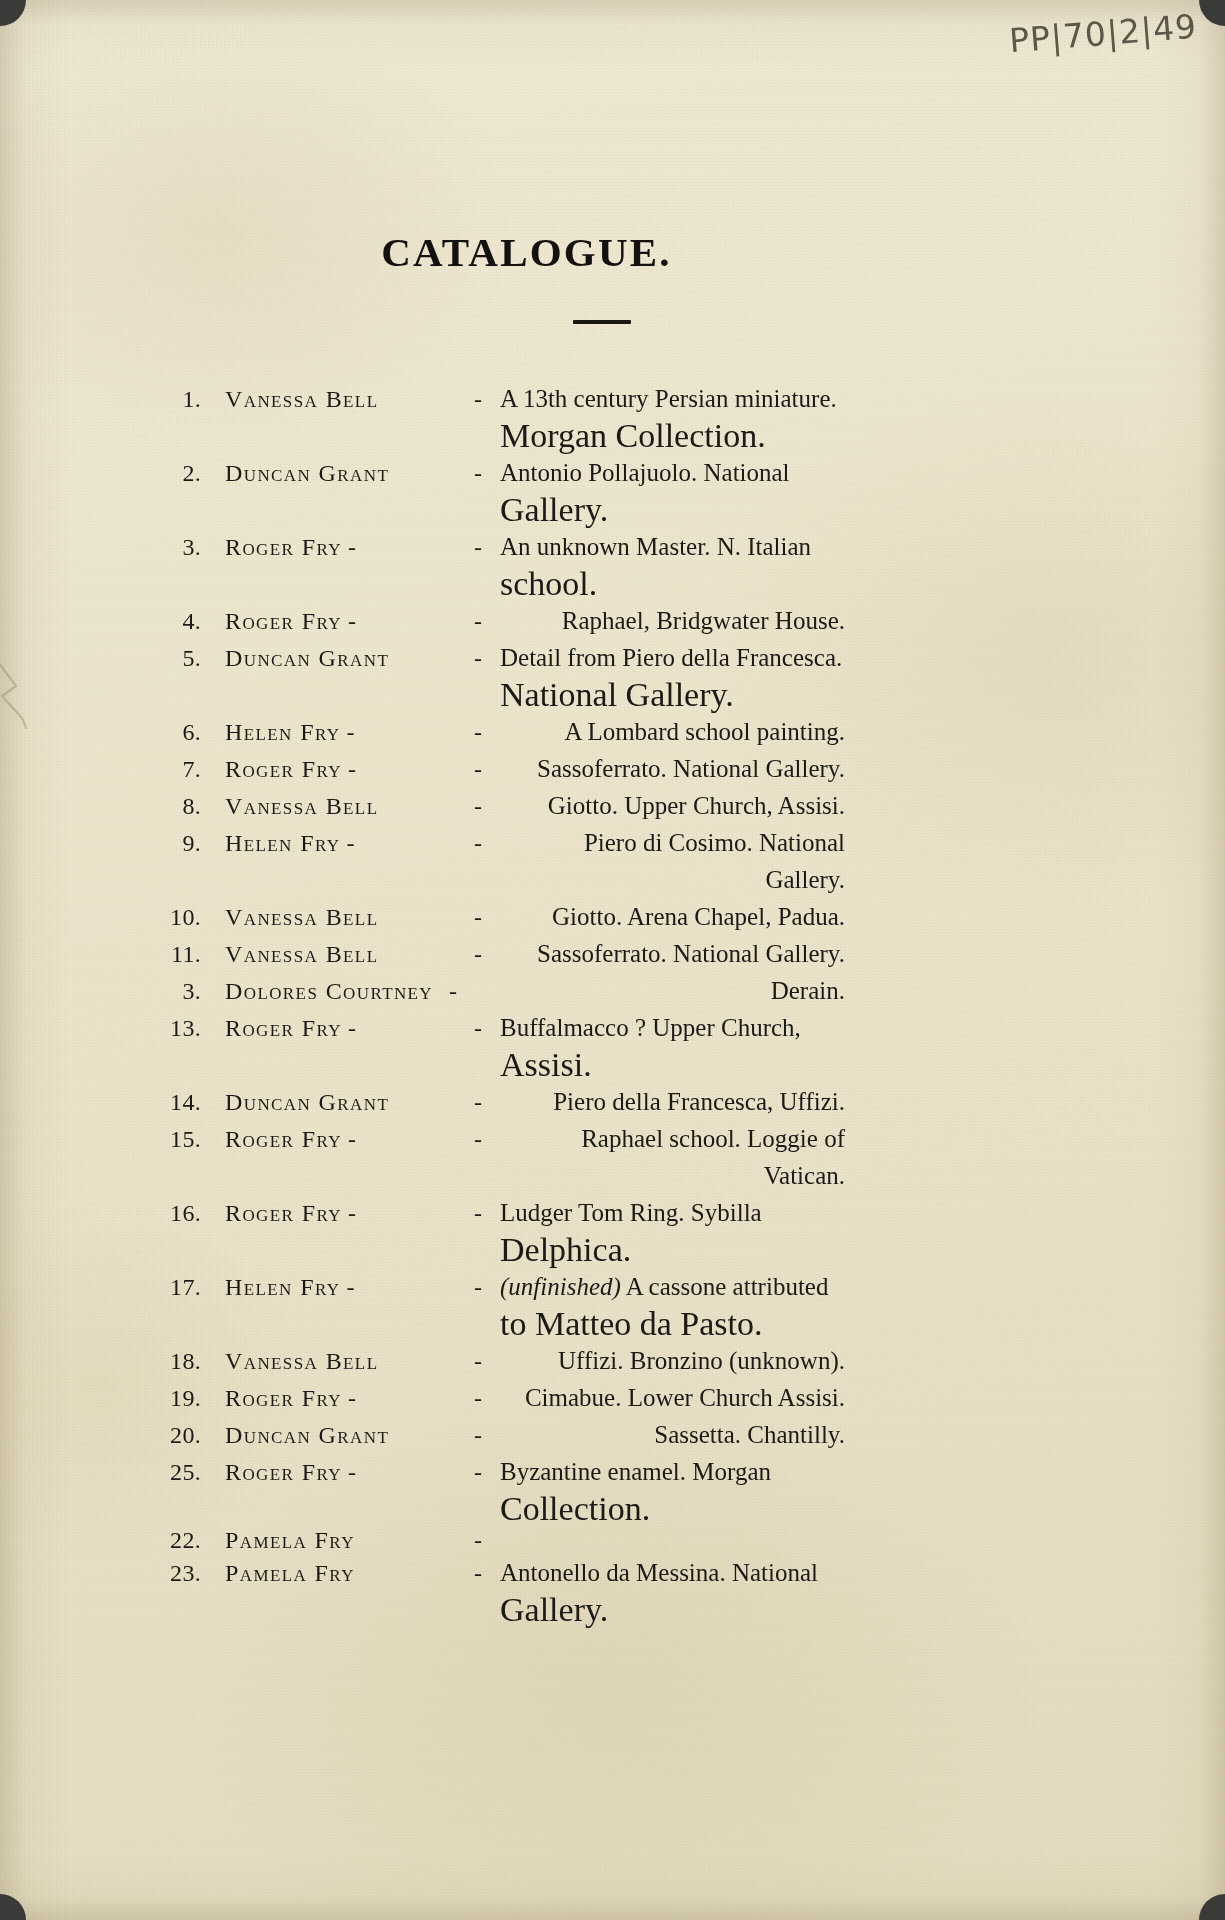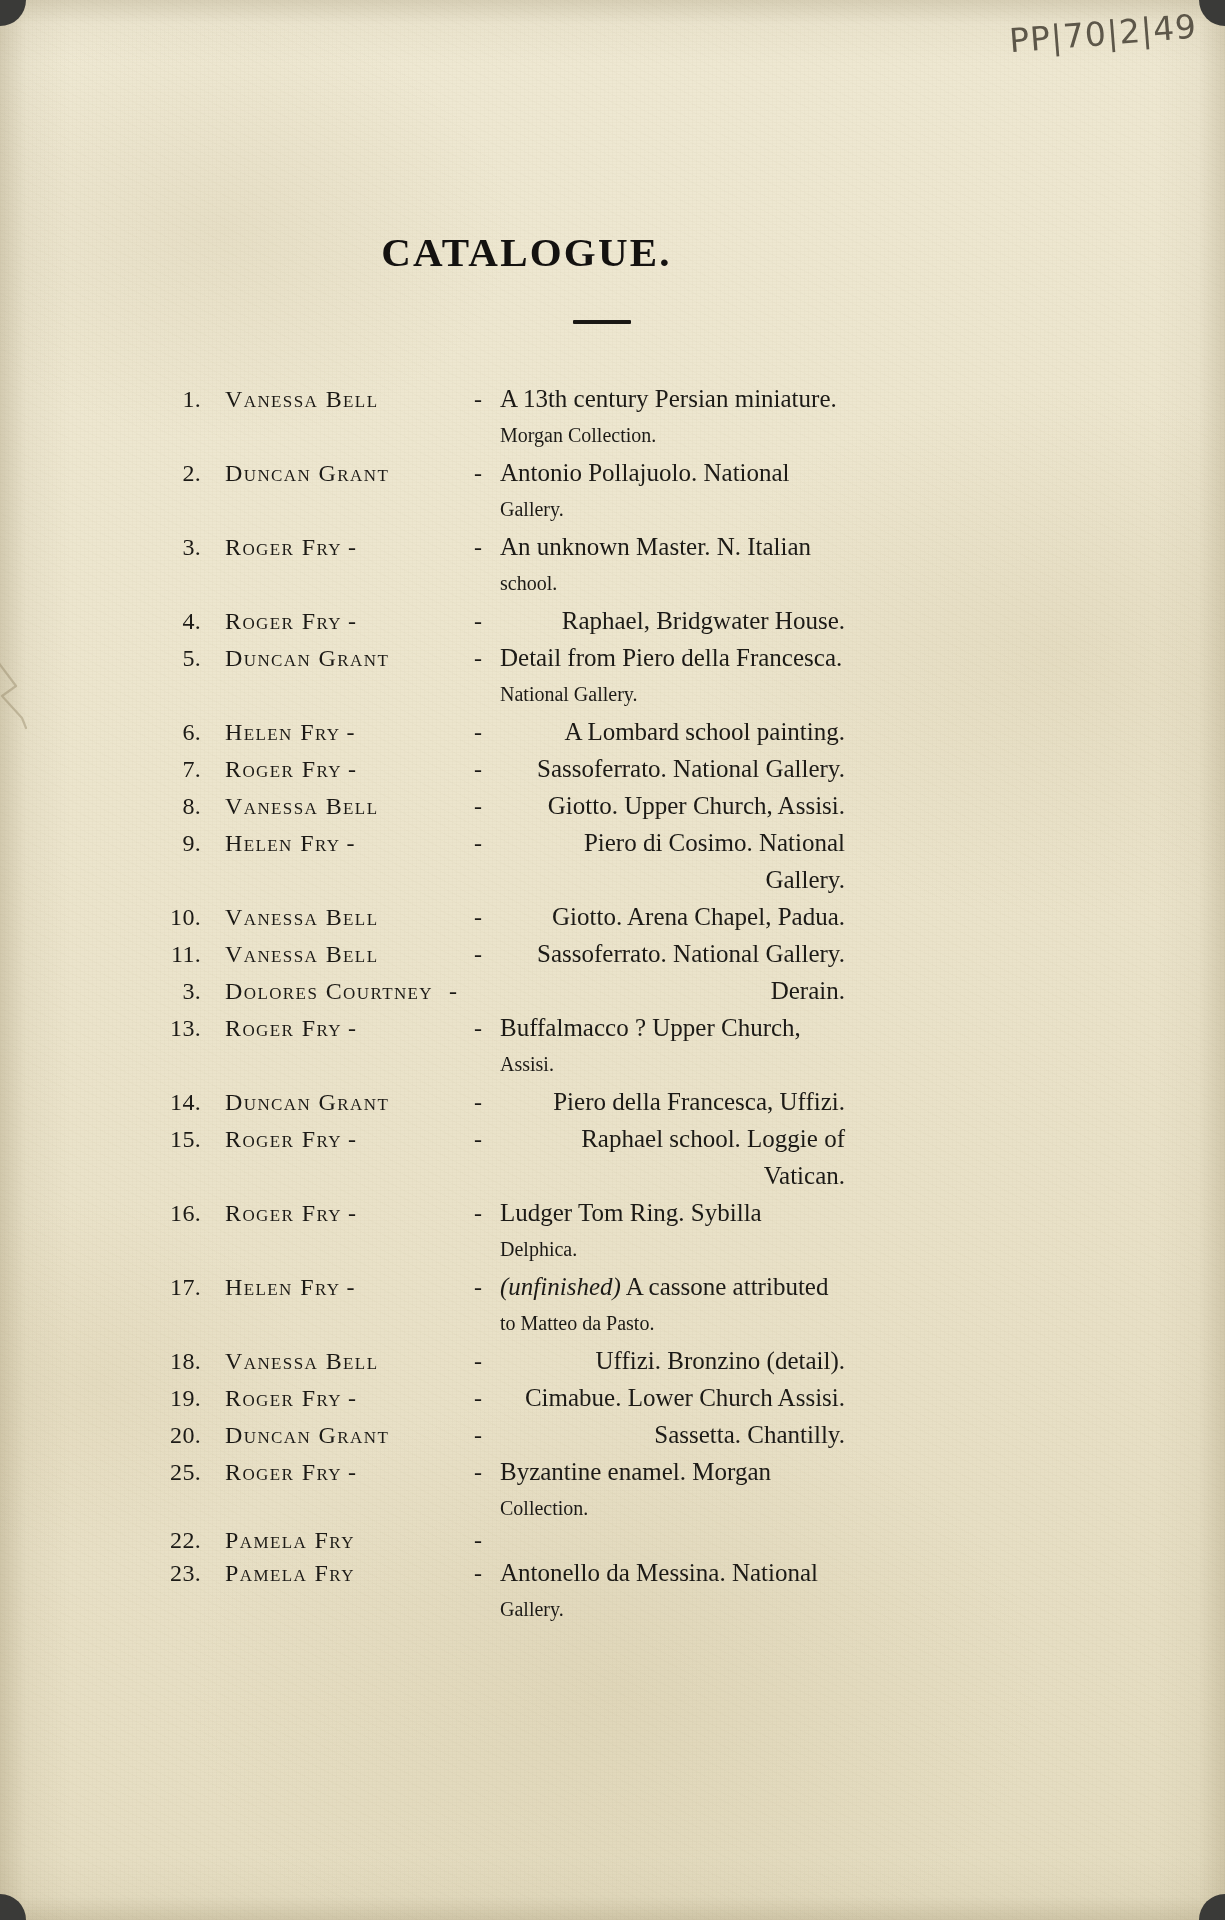--- a/index.html
+++ b/index.html
@@ -174,21 +174,21 @@
     line-height: 37px;
     text-align: justify;
     text-justify: inter-word;
     hyphens: none;
   }
   .desc.nojustify { text-align: right; }
   .desc .it { font-style: italic; }
 
   .cont {
     margin-left: 345px;
-    font-size: 20px;
+    font-size: 34px;
     line-height: 37px;
   }
 </style>
 </head>
 <body>
 
 <div id="page">
 
   <div id="grain"></div>
 
@@ -389,21 +389,21 @@
         </div>
         <div class="cont">to Matteo da Pasto.</div>
       </div>
       <div class="entry">
         <div class="row">
           <div class="num">18.</div>
           <div class="name-cell">
             <span class="name">Vanessa Bell</span>
           </div>
           <div class="sep">-</div>
-          <div class="desc nojustify">Uffizi.  Bronzino (detail).</div>
+          <div class="desc nojustify">Uffizi.  Bronzino (unknown).</div>
         </div>
       </div>
       <div class="entry">
         <div class="row">
           <div class="num">19.</div>
           <div class="name-cell">
             <span class="name">Roger Fry</span>
             <span class="namedash">-</span>
           </div>
           <div class="sep">-</div>

